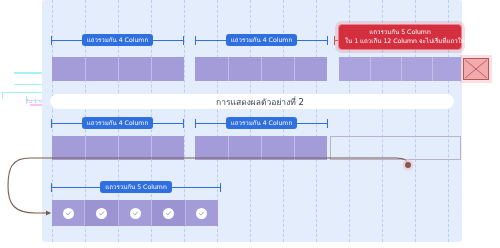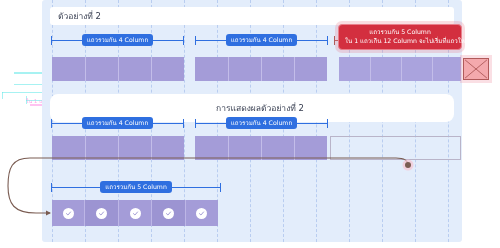--- a/index.html
+++ b/index.html
@@ -108,23 +108,20 @@
       <div class="colguide" style="left:175px;"></div>
       <div class="colguide" style="left:208px;"></div>
       <div class="colguide" style="left:241px;"></div>
       <div class="colguide" style="left:274px;"></div>
       <div class="colguide" style="left:307px;"></div>
       <div class="colguide" style="left:340px;"></div>
       <div class="colguide" style="left:373px;"></div>
       <div class="colguide" style="left:406px;"></div>
     </div>
 
-    <div class="titlebar" style="left:8px; top:7px; width:404px; height:18px;">
-      <span>ตัวอย่างที่ 2</span>
-    </div>
 
     <div class="rule" style="left:9px; top:34px; width:133px;">
       <div class="cap"></div>
       <div class="bar"></div>
       <div class="pill">แถวรวมกัน 4 Column</div>
       <div class="bar"></div>
       <div class="cap"></div>
     </div>
 
     <div class="rule" style="left:153px; top:34px; width:133px;">
@@ -155,21 +152,21 @@
       <div class="seg" style="left:33px;"></div>
         <div class="seg" style="left:66px;"></div>
       <div class="seg" style="left:99px;"></div>
     </div>
     <div class="blk lite" style="left:297px; top:57px; width:122px; height:24px;">
       <div class="seg" style="left:31px;"></div>
         <div class="seg" style="left:62px;"></div>
       <div class="seg" style="left:93px;"></div>
     </div>
 
-    <div class="titlebar" style="left:8px; top:94px; width:404px; height:28px;
+    <div class="titlebar" style="left:8px; top:94px; width:404px; height:15px;
          justify-content:center; padding-left:16px;border-radius:8px;">
       <span>การแสดงผลตัวอย่างที่ 2</span>
     </div>
 
     <div class="rule" style="left:9px; top:117px; width:133px;">
       <div class="cap"></div>
       <div class="bar"></div>
       <div class="pill">แถวรวมกัน 4 Column</div>
       <div class="bar"></div>
       <div class="cap"></div>

